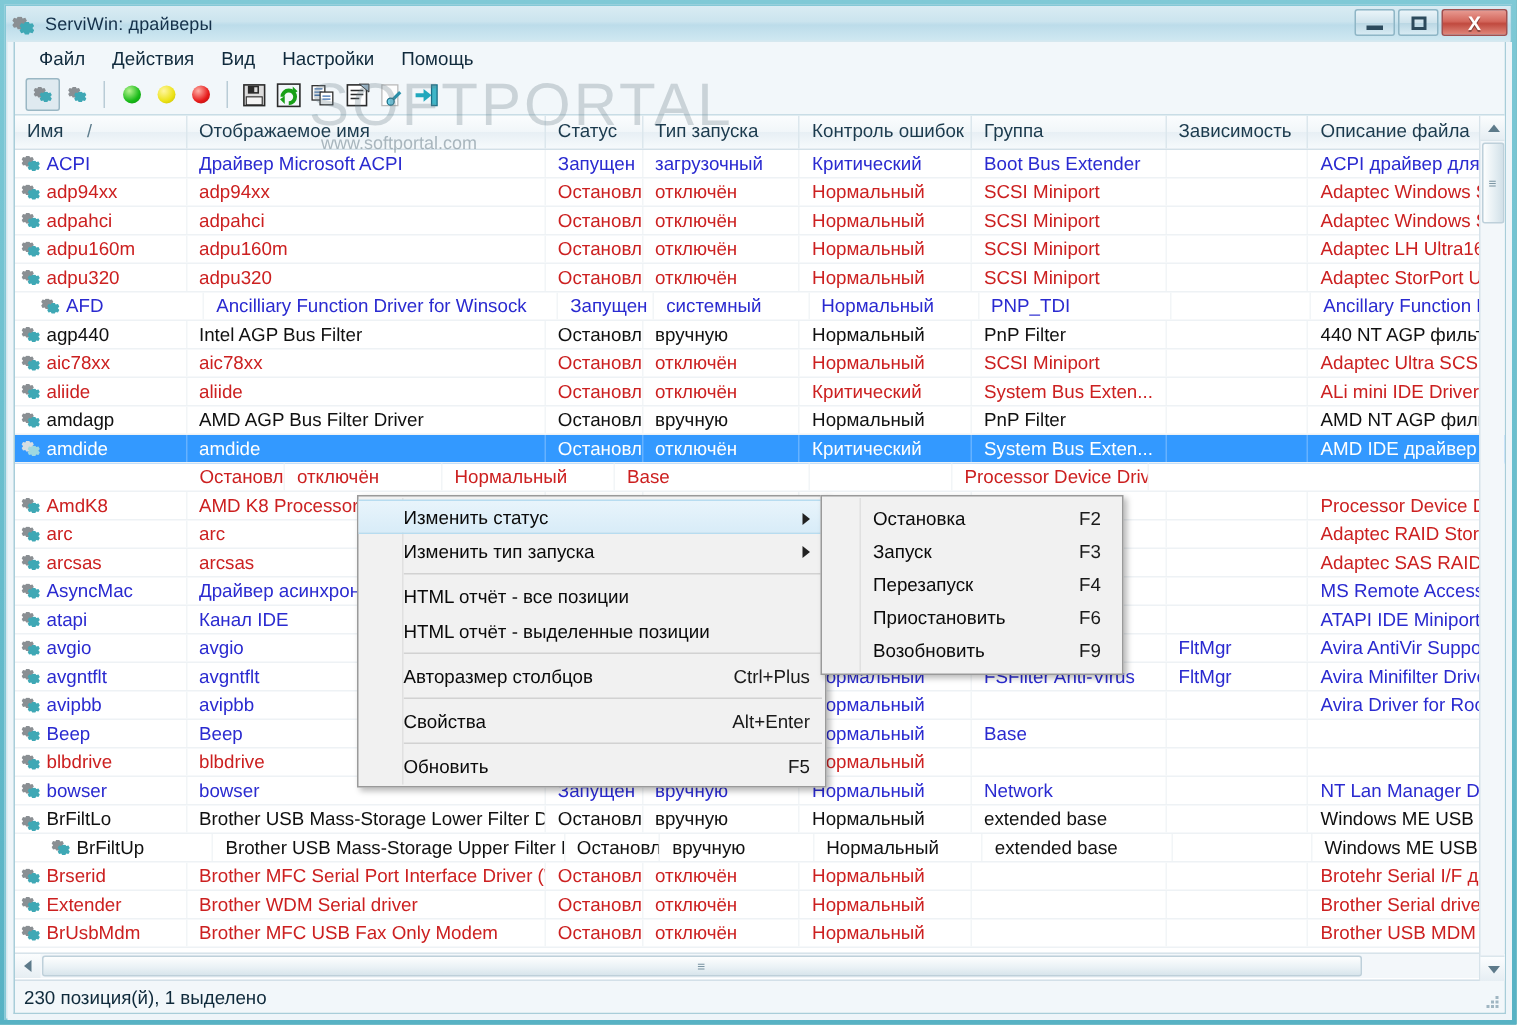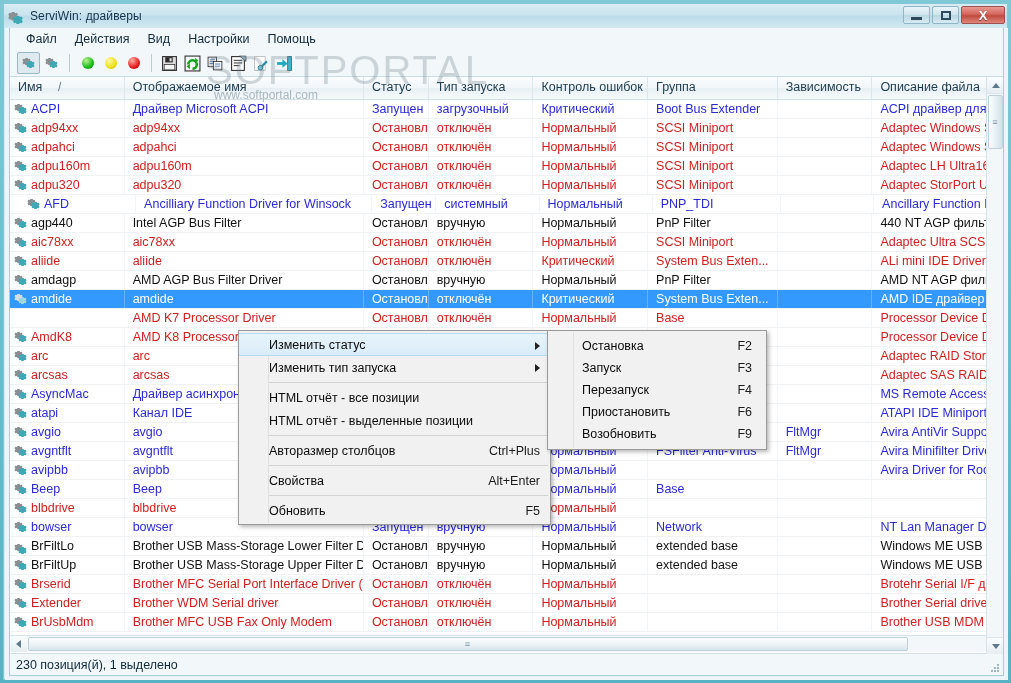--- a/index.html
+++ b/index.html
@@ -368,21 +368,21 @@
     position:absolute; right:10px; top:8px;
     width:0;height:0;border-top:4px solid transparent;border-bottom:4px solid transparent;border-left:5px solid #222;
   }
   .ctxsep {
     height:1px; margin:3px 2px 3px 30px; background:#d2d2d2;
   }
 
   .submenu {
     position:absolute;
     left: 537px; top: 302px;
-    width: 220px;
+    width: 202px;
     background: #f1f1f1;
     border: 1px solid #9a9a9a;
     box-shadow: 2px 2px 4px rgba(0,0,0,.28);
     z-index: 31;
     padding: 4px 0;
     box-sizing:border-box;
   }
   .submenu .gutter {
     position:absolute; left:1px; top:1px; bottom:1px; width:24px;
     background:#f1f1f1; border-right:1px solid #e0e0e0;
@@ -651,21 +651,20 @@
                 <div class="cell c-stop" style="width: 115px;">Критический</div>
                 <div class="cell c-stop" style="width: 130px;">System Bus Exten...</div>
                 <div class="cell c-stop" style="width: 95px;"></div>
                 <div class="cell c-stop" style="width: 131px;">AMD IDE драйвер</div>
               </div>
               <div class="row">
                 <div class="cell c-stop namecell" style="width: 115px; margin-top: 39px;">
                   <span class="gear"></span>
                   <span>AmdK7</span>
                 </div>
-                <div class="cell c-stop" style="width: 240px;">AMD K7 Processor Driver</div>
                 <div class="cell c-stop" style="width: 65px;">Остановлен</div>
                 <div class="cell c-stop" style="width: 105px;">отключён</div>
                 <div class="cell c-stop" style="width: 115px;">Нормальный</div>
                 <div class="cell c-stop" style="width: 130px;">Base</div>
                 <div class="cell c-stop" style="width: 95px;"></div>
                 <div class="cell c-stop" style="width: 131px;">Processor Device Driver</div>
               </div>
               <div class="row">
                 <div class="cell c-stop namecell" style="width: 115px;">
                   <span class="gear"></span>
@@ -816,21 +815,21 @@
                 </div>
                 <div class="cell c-norm" style="width: 240px;">Brother USB Mass-Storage Lower Filter Dri...</div>
                 <div class="cell c-norm" style="width: 65px;">Остановлен</div>
                 <div class="cell c-norm" style="width: 105px;">вручную</div>
                 <div class="cell c-norm" style="width: 115px;">Нормальный</div>
                 <div class="cell c-norm" style="width: 130px;">extended base</div>
                 <div class="cell c-norm" style="width: 95px;"></div>
                 <div class="cell c-norm" style="width: 131px;">Windows ME USB Mass</div>
               </div>
               <div class="row">
-                <div class="cell c-norm namecell" style="width: 115px;">
+                <div class="cell c-norm namecell" style="width: 115px; margin-left: 20px;">
                   <span class="gear"></span>
                   <span>BrFiltUp</span>
                 </div>
                 <div class="cell c-norm" style="width: 240px;">Brother USB Mass-Storage Upper Filter Dri...</div>
                 <div class="cell c-norm" style="width: 65px;">Остановлен</div>
                 <div class="cell c-norm" style="width: 105px;">вручную</div>
                 <div class="cell c-norm" style="width: 115px;">Нормальный</div>
                 <div class="cell c-norm" style="width: 130px;">extended base</div>
                 <div class="cell c-norm" style="width: 95px;"></div>
                 <div class="cell c-norm" style="width: 131px;">Windows ME USB Mass</div>

